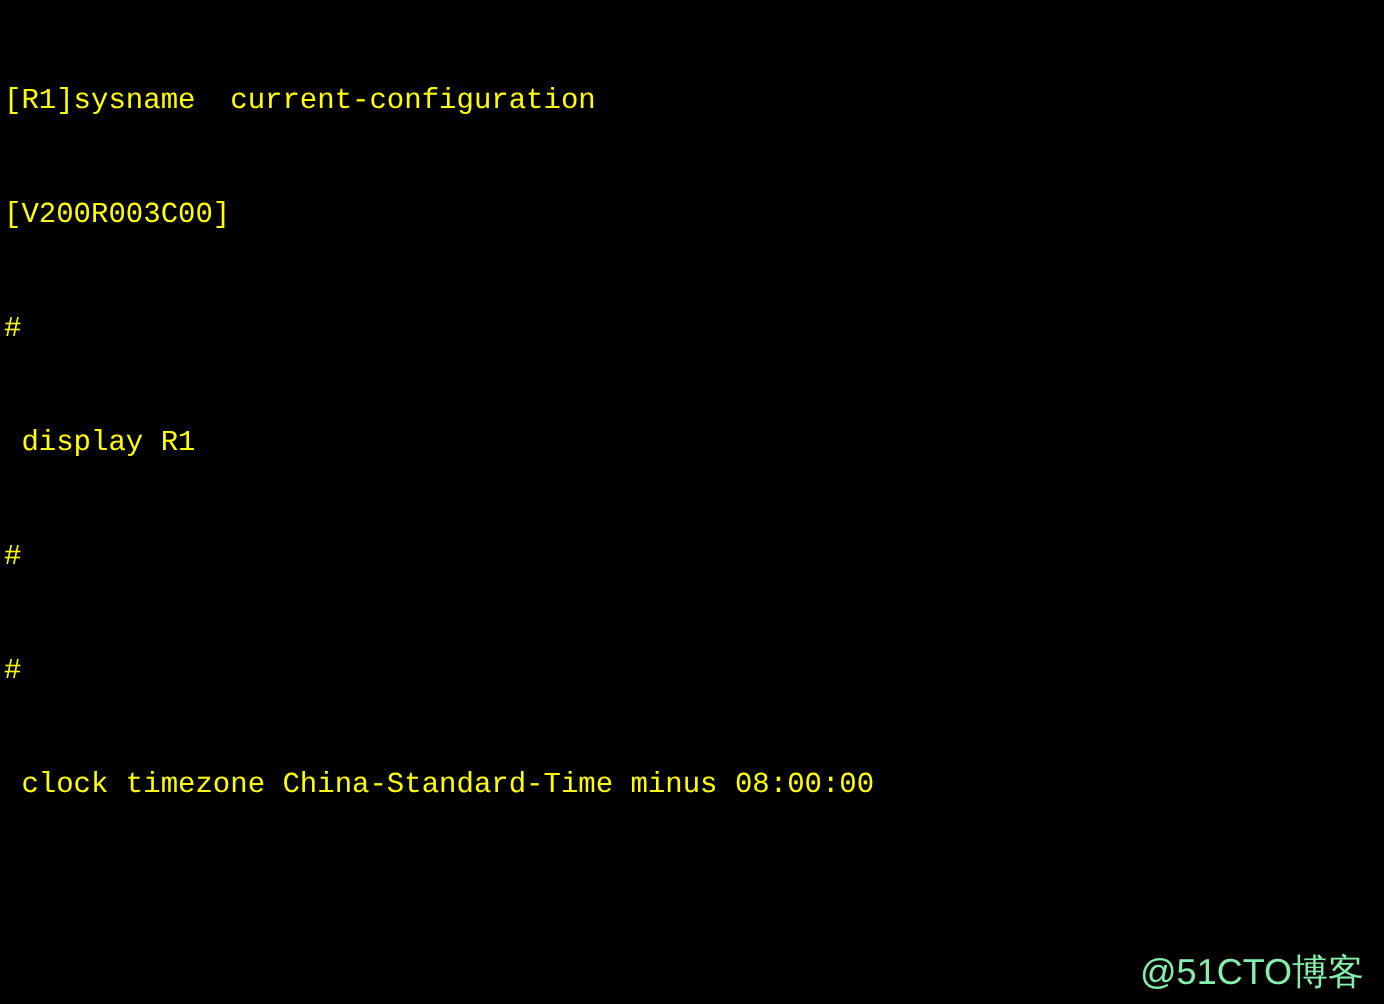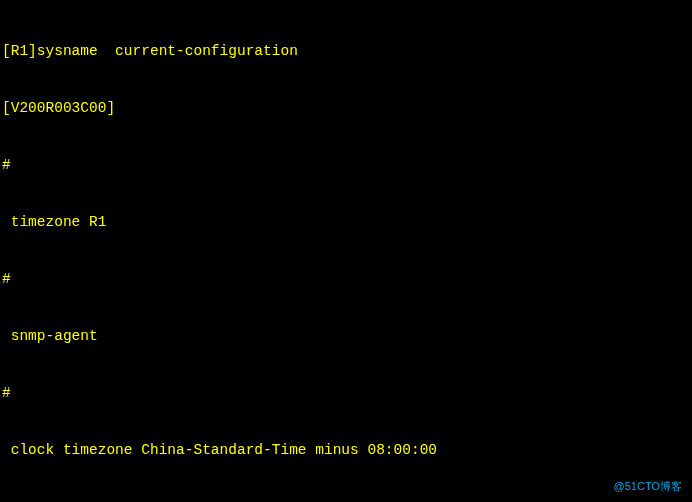--- a/index.html
+++ b/index.html
@@ -22,35 +22,34 @@
       padding: 4px 2px;
       white-space: pre;
     }
     .line {
       white-space: pre;
     }
     .watermark {
       position: absolute;
       bottom: 6px;
       right: 10px;
-      color: #0ea5e9;
+      color: #86efac;
       font-family: Arial, sans-serif;
-      font-size: 11px;
+      font-size: 18px;
     }
   </style>
 </head>
 <body>
 
 <div class="terminal">
   <div class="line">[R1]sysname  current-configuration</div>
   <div class="line">[V200R003C00]</div>
   <div class="line">#</div>
-  <div class="line"> timezone R1</div>
+  <div class="line"> display R1</div>
   <div class="line">#</div>
-  <div class="line"> snmp-agent</div>
   <div class="line">#</div>
   <div class="line"> clock timezone China-Standard-Time minus 08:00:00</div>
   
   
   
   
   
   
   
   

